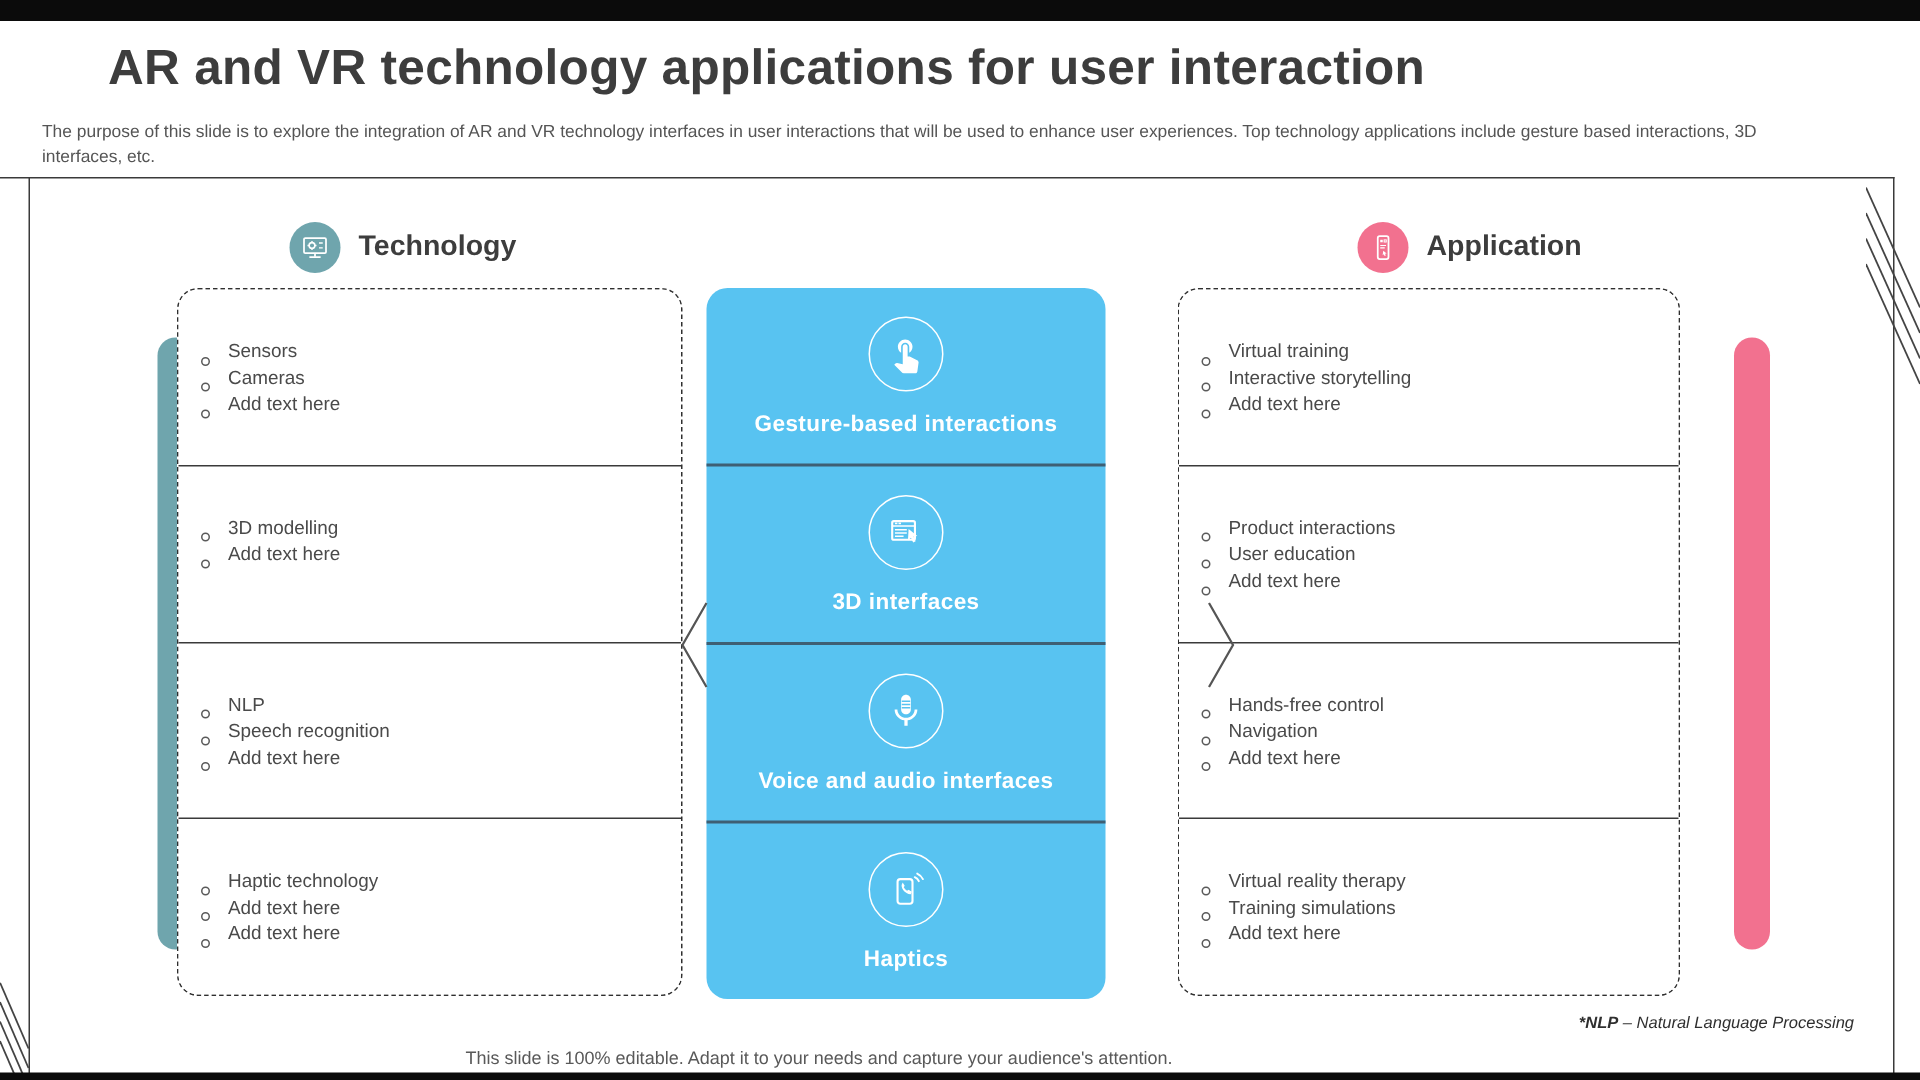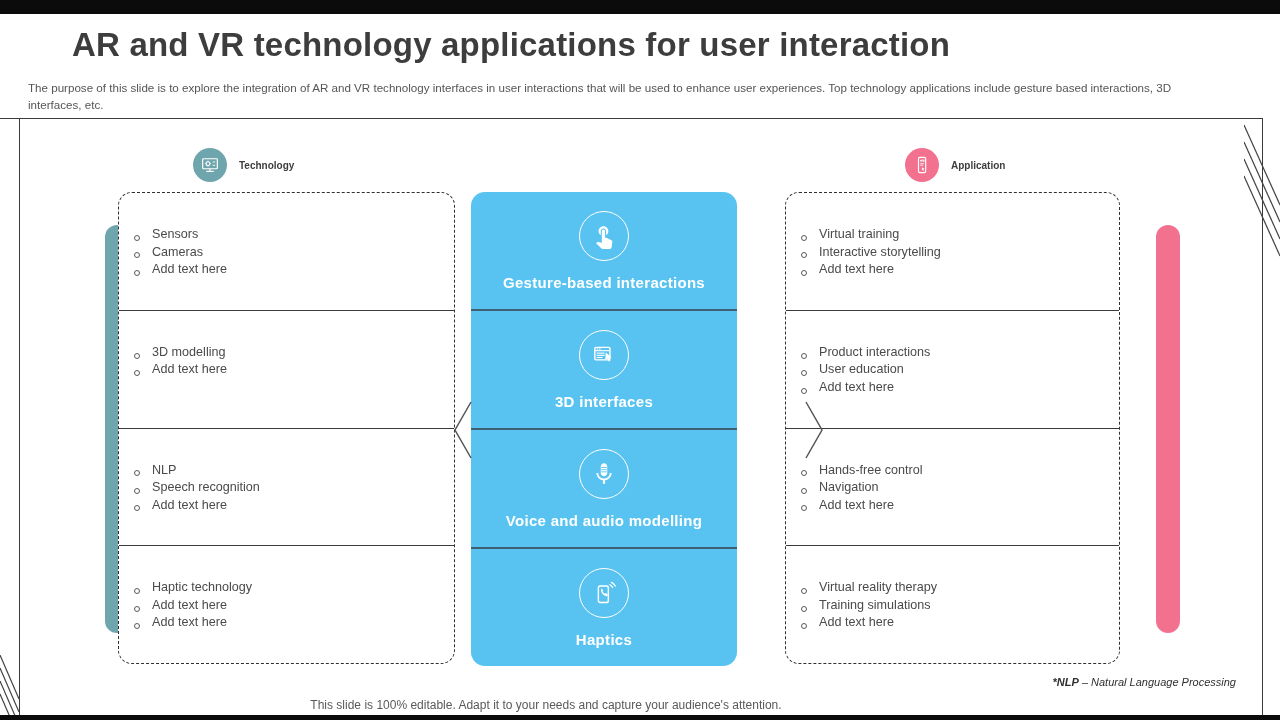--- a/index.html
+++ b/index.html
@@ -21,36 +21,36 @@
   .vline.right { left:1262px; }
   .hatch { position:absolute; }
 
   
   .colhead { position:absolute; display:flex; align-items:center; gap:12px; }
   .colhead.tech { left:193px; top:148px; }
   .colhead.app  { left:905px; top:148px; }
   .chip { width:34px; height:34px; border-radius:50%; display:flex; align-items:center; justify-content:center; flex:0 0 auto; }
   .chip.teal { background:#6FA5AD; }
   .chip.pink { background:#F2718F; }
-  .colhead-label { font-size:10px; font-weight:700; color:#3d3d3d; }
+  .colhead-label { font-size:19px; font-weight:700; color:#3d3d3d; }
 
   
   .accent { position:absolute; top:225px; height:408px; width:24px; border-radius:12px; z-index:0; }
   .accent.teal { left:105px; background:#6FA5AD; }
   .accent.pink { left:1156px; background:#F2718F; }
 
   
   .listbox { position:absolute; top:192px; height:472px; width:337px; background:#fff;
              border:1.4px dashed #2f2f2f; border-radius:14px; z-index:1;
              display:flex; flex-direction:column; }
   .listbox.left { left:118px; }
   .listbox.right { left:785px; width:335px; }
   .listbox .section { flex:1 1 0; padding:33px 10px 0 13px; }
   .listbox .section:not(:last-child) { border-bottom:1.4px solid #3a3a3a; }
-  .li { display:flex; align-items:center; font-size:12.6px; line-height:17.6px; color:#4a4a4a; }
+  .li { display:flex; align-items:flex-end; font-size:12.6px; line-height:17.6px; color:#4a4a4a; }
   .bullet { width:6px; height:6px; border:1.1px solid #5a5a5a; border-radius:50%;
             margin:6px 12px 0 2px; flex:0 0 auto; }
 
   
   .center-col { position:absolute; left:471px; top:192px; width:266px; height:474px;
                 background:#58C3F1; border-radius:14px; z-index:1;
                 display:flex; flex-direction:column; }
   .center-row { flex:1 1 0; display:flex; flex-direction:column; align-items:center; justify-content:center; gap:13px; }
   .center-row:not(:last-child) { border-bottom:2px solid #3E5F74; }
   .icon-ring { width:50px; height:50px; border:1.7px solid #fff; border-radius:50%;
@@ -204,21 +204,21 @@
       </span>
       <span class="center-label">3D interfaces</span>
     </div>
     <div class="center-row">
       <span class="icon-ring">
         <svg width="26" height="26" viewBox="0 0 24 24">
             <path fill="#fff" d="M12 14c1.66 0 2.99-1.34 2.99-3L15 5c0-1.66-1.34-3-3-3S9 3.34 9 5v6c0 1.66 1.34 3 3 3zm5.3-3c0 3-2.54 5.1-5.3 5.1S6.7 14 6.7 11H5c0 3.41 2.72 6.23 6 6.72V21h2v-3.28c3.28-.48 6-3.3 6-6.72h-1.7z"></path>
             <path stroke="#58C3F1" stroke-width=".8" d="M9.4 6h5.2M9.4 8h5.2M9.4 10h5.2"></path>
           </svg>
       </span>
-      <span class="center-label">Voice and audio modelling</span>
+      <span class="center-label">Voice and audio interfaces</span>
     </div>
     <div class="center-row">
       <span class="icon-ring">
         <svg width="26" height="26" viewBox="0 0 24 24">
           <rect x="6.8" y="5.6" width="9.2" height="15.2" rx="1.7" fill="none" stroke="#fff" stroke-width="1.3"></rect>
           <path d="M9.3 9.3c-.25 2.7 2.9 5.85 5.6 5.6l.7-1.55-2.05-1.25-.9.6c-.85-.5-1.55-1.2-2.05-2.05l.6-.9L9.95 7.7z" fill="#fff"></path>
           <path d="M17.4 4.4a4.8 4.8 0 0 1 2.5 2.5" fill="none" stroke="#fff" stroke-width="1.2" stroke-linecap="round"></path>
           <path d="M18.9 2.2a7.6 7.6 0 0 1 3.5 3.4" fill="none" stroke="#fff" stroke-width="1.2" stroke-linecap="round"></path>
         </svg>
       </span>

